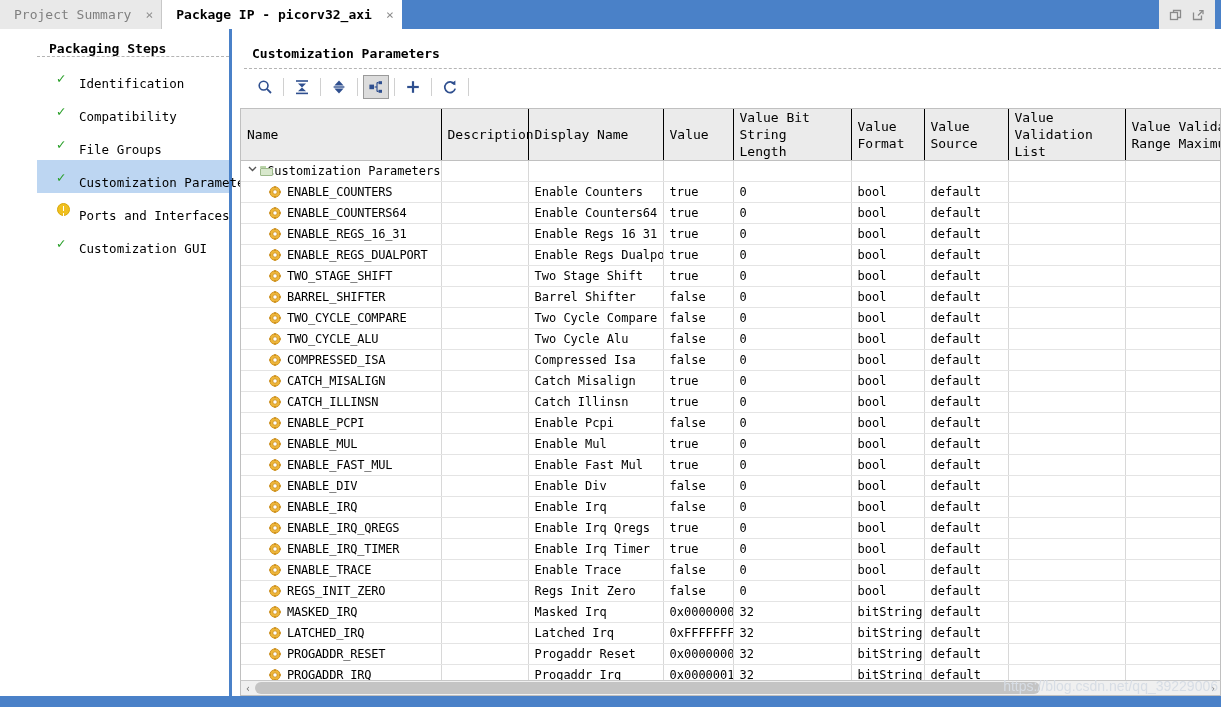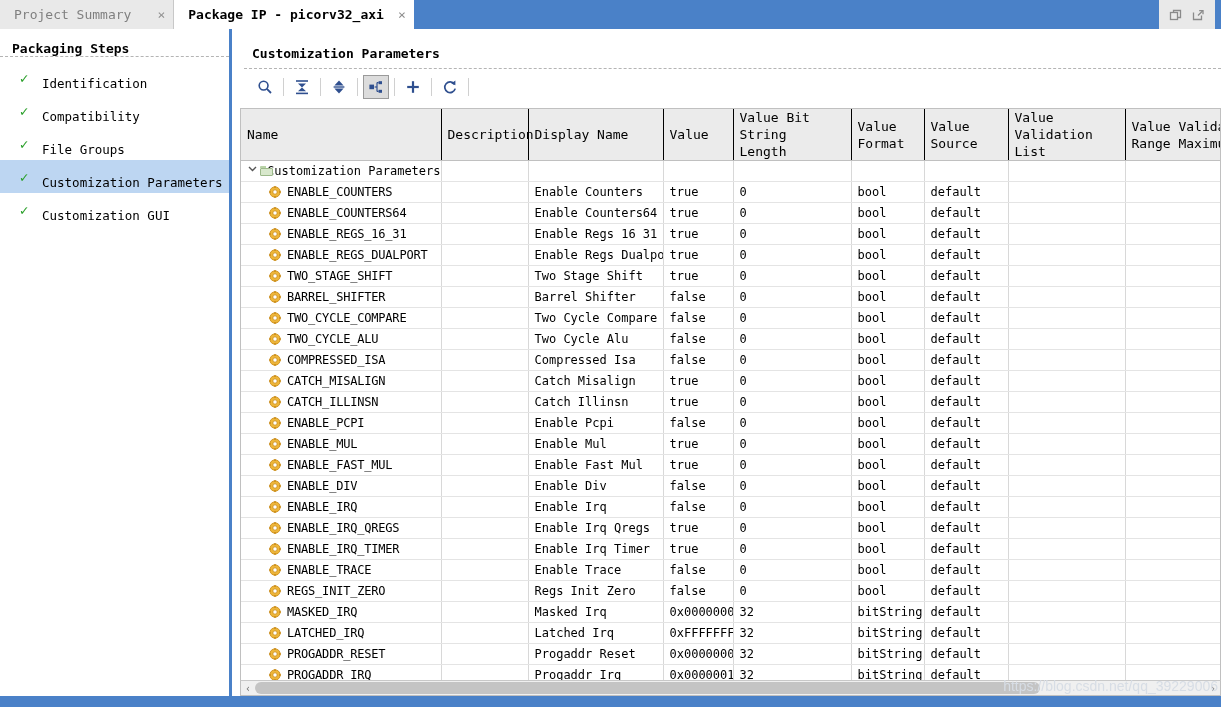--- a/index.html
+++ b/index.html
@@ -39,21 +39,20 @@
     align-items: center;
     box-sizing: border-box;
     padding: 0 8px 0 14px;
     cursor: default;
     white-space: nowrap;
   }
   .tab.inactive {
     background: #e9e9e9;
     color: #808080;
     border-right: 1px solid #c8c8c8;
-    gap: 12px;
   }
   .tab.active {
     background: #ffffff;
     color: #000000;
     font-weight: bold;
   }
   .tab-label {
     font-size: 13px;
     letter-spacing: 0px;
   }
@@ -84,20 +83,21 @@
   .win-btn { cursor: pointer; line-height: 0; }
 
   
   .leftpanel {
     position: absolute;
     left: 0; top: 29px;
     width: 232px; height: 667px;
     background: #ffffff;
     border-right: 3px solid #4a81c8;
     box-sizing: border-box;
+    padding-left: 37px;
   }
   .panel-title {
     padding: 12px 0 0 12px;
     font-size: 13px;
     font-weight: bold;
     color: #000;
     height: 22px;
     box-sizing: border-box;
   }
   .panel-sep {
@@ -412,20 +412,24 @@
       <div class="step">
         <span class="step-icon"><span class="check">✓</span></span>
         <span class="step-label">File Groups</span>
       </div>
 
       <div class="step selected">
         <span class="step-icon"><span class="check">✓</span></span>
         <span class="step-label">Customization Parameters</span>
       </div>
 
+      <div class="step">
+        <span class="step-icon"><span class="warn-dot"></span></span>
+        <span class="step-label">Ports and Interfaces</span>
+      </div>
 
 
       <div class="step">
         <span class="step-icon"><span class="check">✓</span></span>
         <span class="step-label">Customization GUI</span>
       </div>
 
 
     </div>
   </div>

